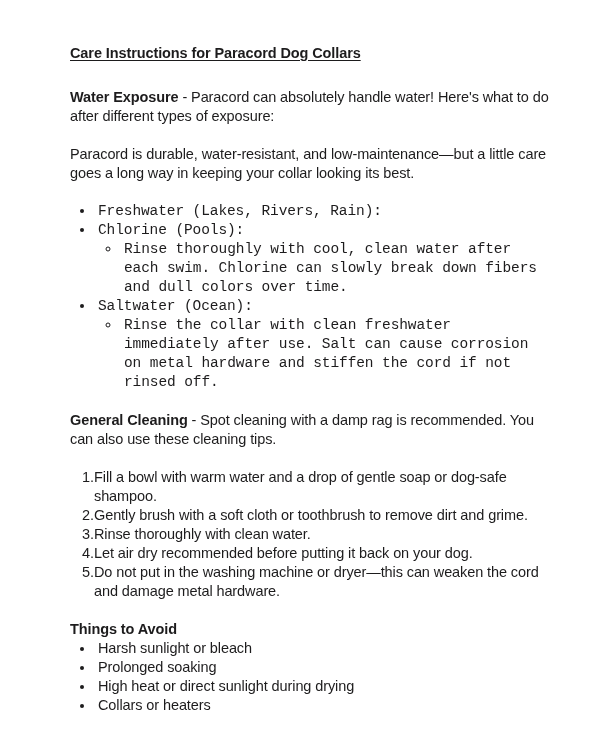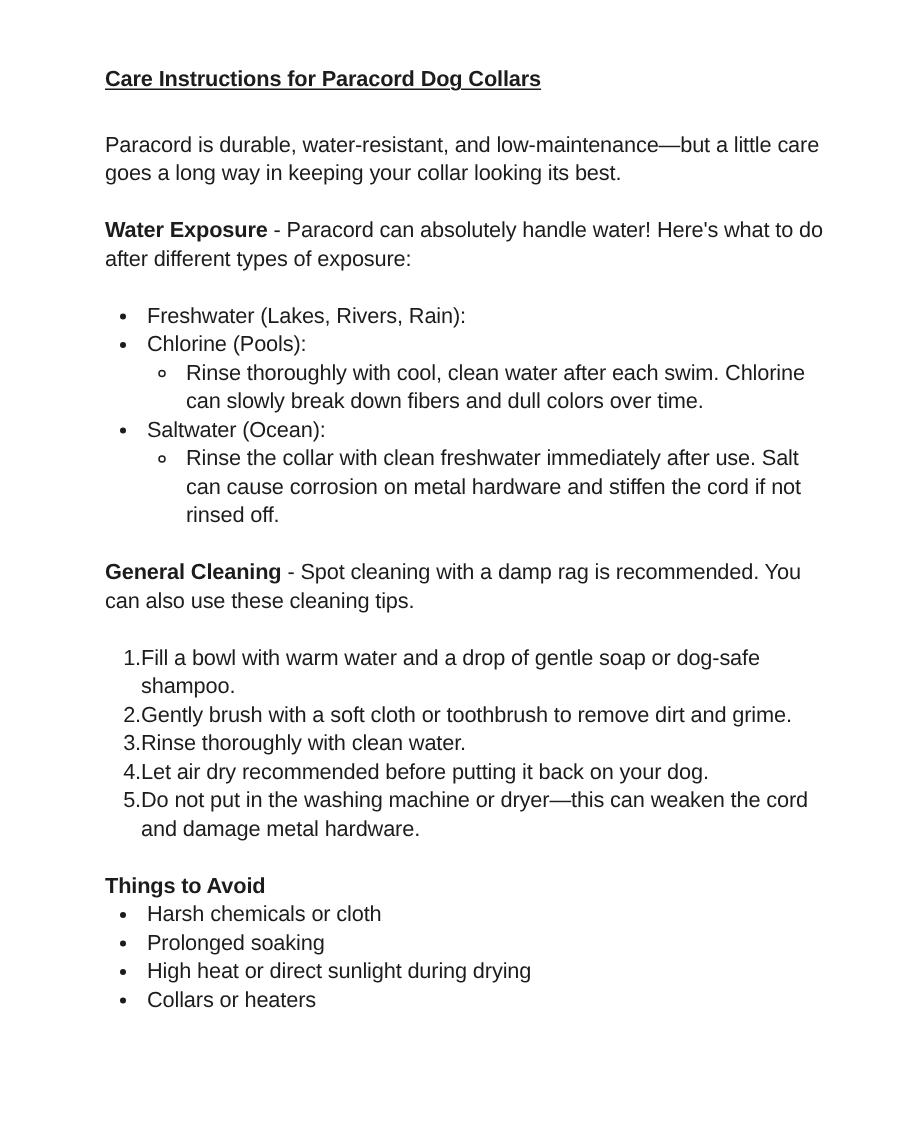--- a/index.html
+++ b/index.html
@@ -37,21 +37,21 @@
   }
   .para {
     margin: 0 0 19px 0;
   }
   .para strong { font-weight: 700; }
   ul.bullets {
     list-style: disc outside;
     margin: 0 0 19px 0;
     padding: 0 0 0 25px;
   }
-  ul.bullets > li { padding-left: 3px; }
+  ul.bullets > li { padding-left: 3px; font-family: Liberation Mono, monospace; }
   ul.sub-bullets {
     list-style: circle outside;
     margin: 0;
     padding: 0 0 0 23px;
   }
   ul.sub-bullets > li { padding-left: 3px; }
   ol.steps {
     list-style: decimal outside;
     margin: 0 0 19px 0;
     padding: 0 0 0 24px;
@@ -66,25 +66,25 @@
   ul.avoid-list > li { padding-left: 3px; }
 </style>
 </head>
 <body>
 
 <div class="page">
 
   <h1 class="doc-title">Care Instructions for Paracord Dog Collars</h1>
 
   <p class="para">
-    <span>Paracord is durable, water-resistant, and low-maintenance—but a little care goes a long way in keeping your collar looking its best.</span>
+    <strong>Water Exposure</strong><span> - Paracord can absolutely handle water! Here's what to do after different types of exposure:</span>
   </p>
 
   <p class="para">
-    <strong>Water Exposure</strong><span> - Paracord can absolutely handle water! Here's what to do after different types of exposure:</span>
+    <span>Paracord is durable, water-resistant, and low-maintenance—but a little care goes a long way in keeping your collar looking its best.</span>
   </p>
 
   <ul class="bullets">
 
       <li>
         <span>Freshwater (Lakes, Rivers, Rain):</span>
       </li>
 
       <li>
         <span>Chlorine (Pools):</span>
@@ -121,21 +121,21 @@
 
       <li>Do not put in the washing machine or dryer—this can weaken the cord and damage metal hardware.</li>
     </ol>
 
   <p class="para heading-only">
     <strong>Things to Avoid</strong>
   </p>
 
   <ul class="avoid-list">
 
-      <li>Harsh chemicals or cloth</li>
+      <li>Harsh sunlight or bleach</li>
 
       <li>Prolonged soaking</li>
 
       <li>High heat or direct sunlight during drying</li>
 
       <li>Collars or heaters</li>
     </ul>
 
 </div>
 

